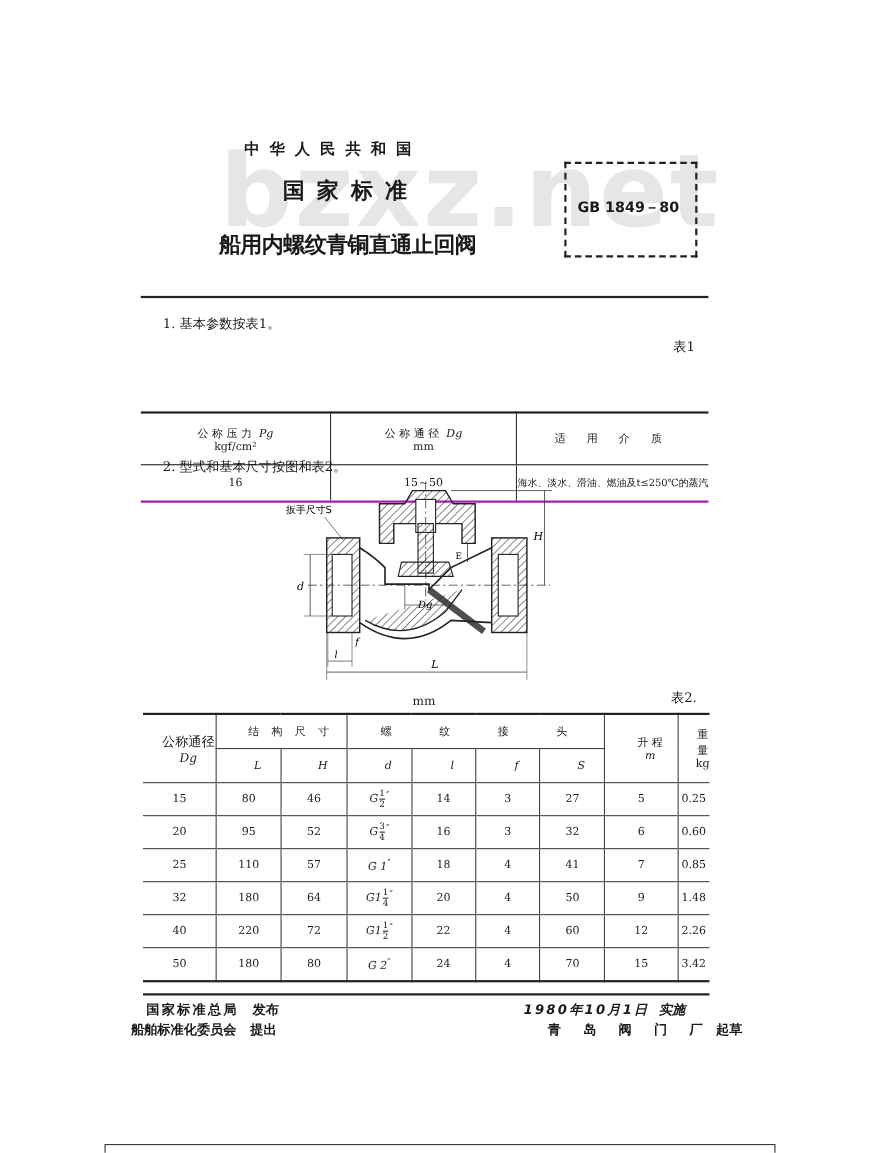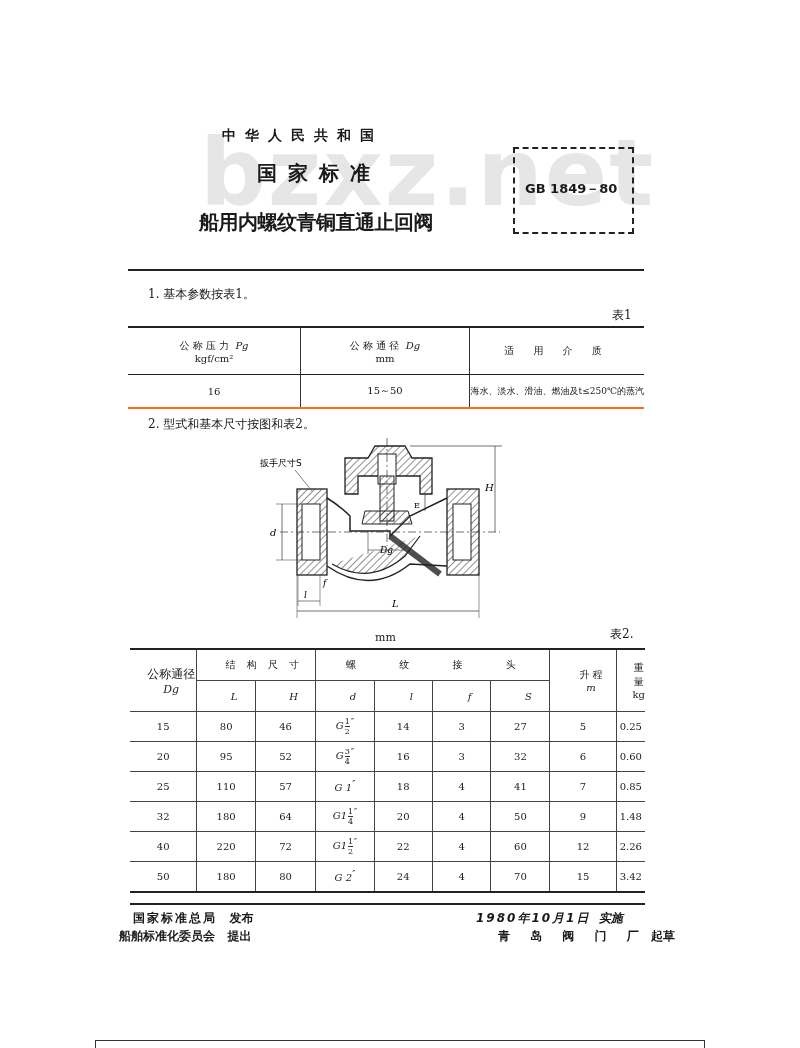--- a/index.html
+++ b/index.html
@@ -17,21 +17,21 @@
   .rule { position:absolute; height:2px; background:#222; }
   .para { font-size:12px; }
   .small { font-size:11px; }
   table { border-collapse:collapse; position:absolute; font-size:10px; }
   td { text-align:center; vertical-align:middle; padding:0; }
   .t1 { left:128px; top:326px; width:516px; }
   .t1 td { border-left:1px solid #333; }
   .t1 td:first-child { border-left:none; }
   .t1 tr.h td { height:46px; border-bottom:1.5px solid #222; }
   .t1 tr.b td { height:32px; }
-  .t1 { border-top:2px solid #222; border-bottom:2px solid #f97316; }
+  .t1 { border-top:2px solid #222; border-bottom:2px solid #a21caf;margin-top:48px; }
   .t2 { left:130px; top:648px; width:515px; border-top:2.5px solid #222; border-bottom:2.5px solid #222; }
   .t2 td { border-left:1px solid #444; border-bottom:1px solid #444; height:29px; }
   .t2 td.first { border-left:none; }
   .t2 tr.hh td { height:30px;padding-left:16px; }
   .frac { display:inline-flex; flex-direction:column; vertical-align:middle; font-size:8px; line-height:9px; margin:0 1px; }
   .frac .n { border-bottom:1px solid #333; }
   .ital { font-style:italic; }
   .foot { font-size:12px; font-family:"DejaVu Sans",sans-serif; font-weight:bold; }
   .bottombox { left:95px; top:1040px; width:608px; height:20px; border:1.5px solid #333; }
 </style>

